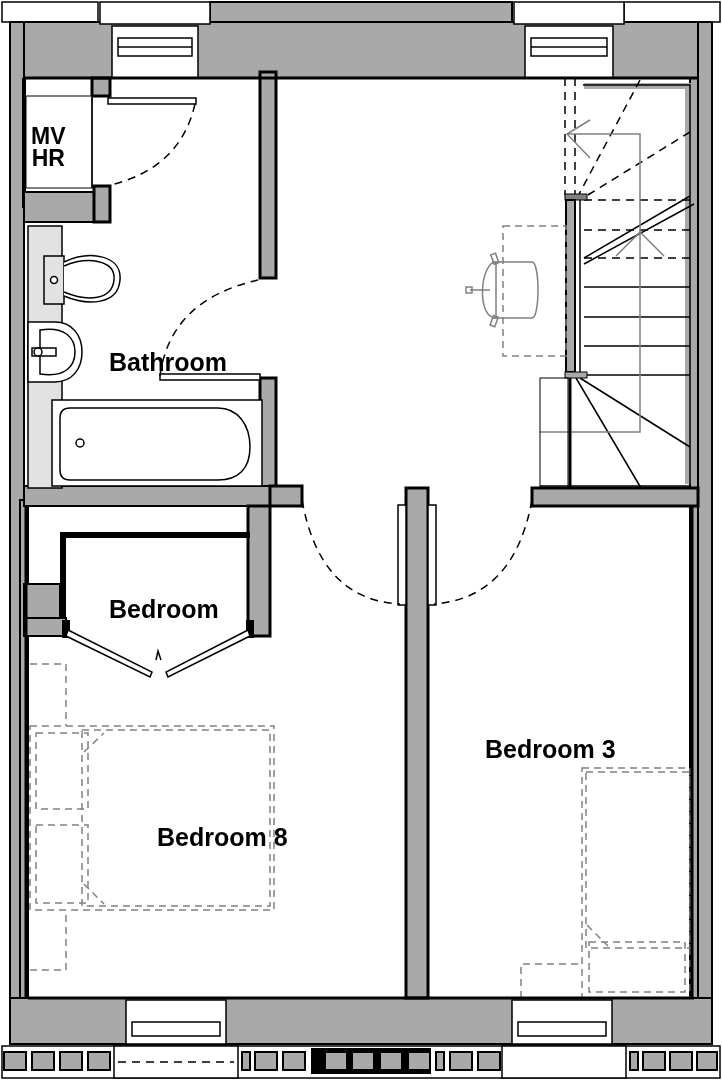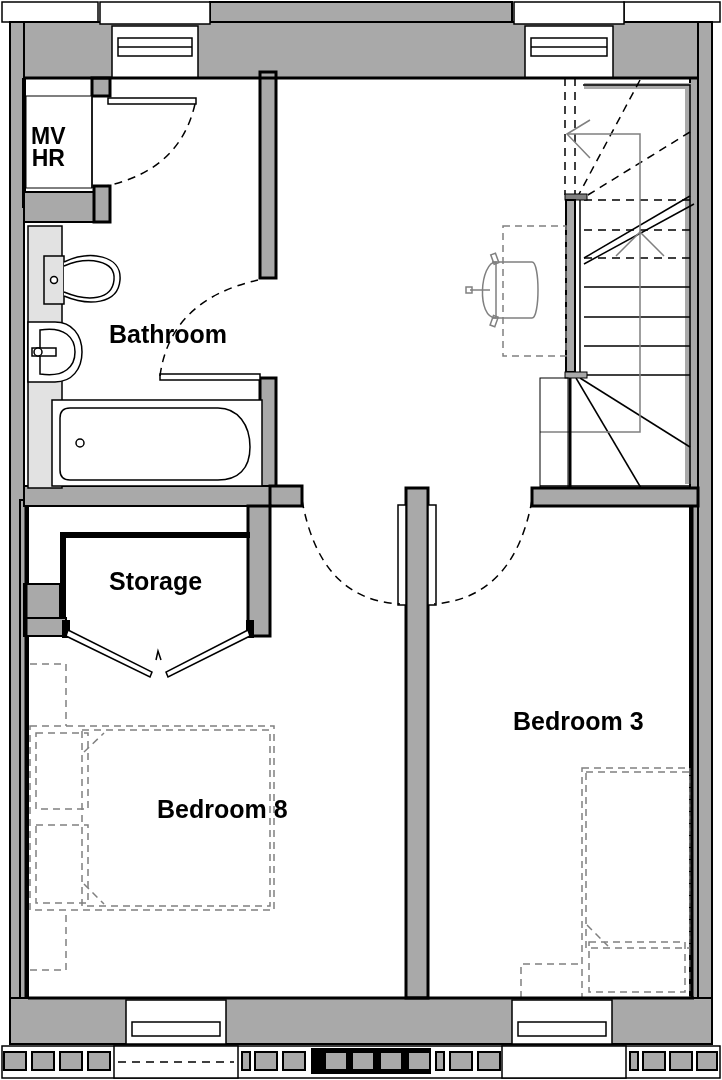--- a/index.html
+++ b/index.html
@@ -1,19 +1,19 @@
 <!DOCTYPE html>
 <html><head>
 <meta charset="utf-8">
 <style>
   html, body { margin: 0; padding: 0; background: #ffffff; }
   body { width: 722px; height: 1080px; overflow: hidden; position: relative; font-family: "Liberation Sans", sans-serif; }
   #plan { position: absolute; left: 0; top: 0; width: 722px; height: 1080px; }
   .lbl { position: absolute; font-family: "Liberation Sans", sans-serif; font-weight: bold; color: #000; white-space: nowrap; line-height: 1; }
-  .room-label { font-size: 25px; }
+  .room-label { font-size: 25px; margin-top: 28px; }
   .mvhr { font-size: 23px; text-align: center; line-height: 0.95; }
 </style>
 </head>
 <body>
 
 <svg id="plan" viewBox="0 0 722 1080" xmlns="http://www.w3.org/2000/svg">
   <defs>
     <style>
       .wall { fill: #a9a9a9; stroke: #000; stroke-width: 2; }
       .wallk { fill: #a9a9a9; stroke: #000; stroke-width: 3; }
@@ -231,15 +231,15 @@
     <line x1="26" y1="506" x2="26" y2="998" class="ln3"></line>
     <line x1="692" y1="506" x2="692" y2="998" class="ln3"></line>
   </g>
 </svg>
 
 <div class="lbl mvhr" style="left:31px; top:126px;">
   <div>MV</div>
   <div>HR</div>
 </div>
 <div class="lbl room-label" style="left:109px; top:322px;">Bathroom</div>
-<div class="lbl room-label" style="left:109px; top:569px;">Storage</div>
+<div class="lbl room-label" style="left:109px; top:569px;">Bedroom</div>
 <div class="lbl room-label" style="left:157px; top:797px;">Bedroom 8</div>
-<div class="lbl room-label" style="left:513px; top:709px;">Bedroom 3</div>
+<div class="lbl room-label" style="left:485px; top:709px;">Bedroom 3</div>
 
 </body></html>

